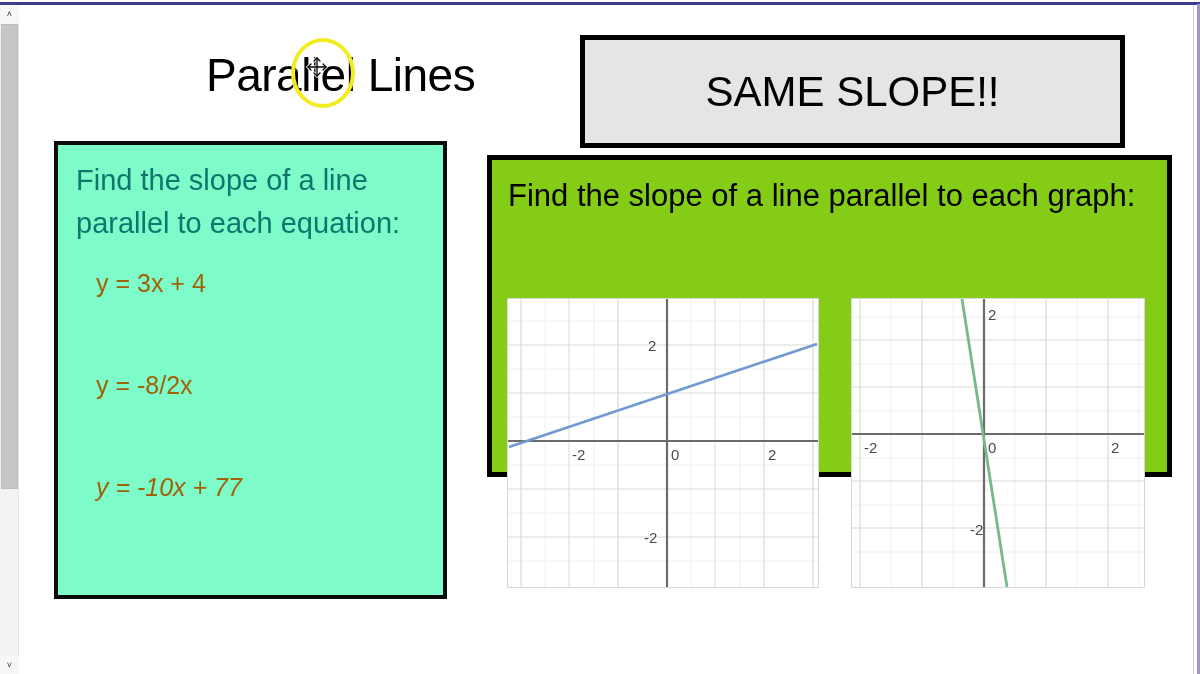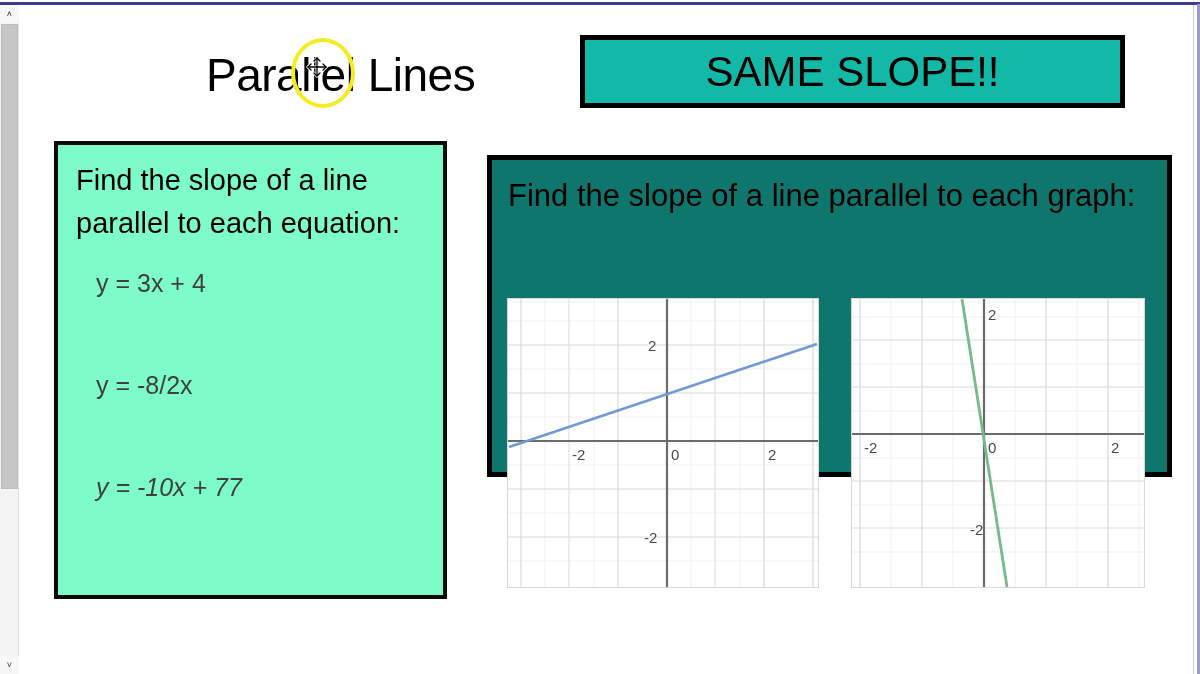--- a/index.html
+++ b/index.html
@@ -74,51 +74,51 @@
 
   
   .move-cursor {
     position: absolute; left: 306px; top: 56px;
     width: 22px; height: 22px;
   }
 
   
   .yellow-box {
     position: absolute; left: 580px; top: 35px;
-    width: 545px; height: 73px;
-    background: #14b8a6;
+    width: 545px; height: 113px;
+    background: #e5e5e5;
     border: 5px solid #000;
     display: flex; align-items: center; justify-content: center;
   }
   .yellow-box .txt {
     font-size: 42px; color: #000; white-space: nowrap;
   }
 
   
   .green-box {
     position: absolute; left: 54px; top: 141px;
     width: 393px; height: 458px;
     background: #7dfbc9;
     border: 4px solid #0a0a0a;
     padding: 14px 18px 0 18px;
   }
   .green-prompt {
-    font-size: 29px; line-height: 1.48; color: #000000;
+    font-size: 29px; line-height: 1.48; color: #0f766e;
   }
   .eq-list { margin-top: 24px; padding-left: 20px; }
   .eq-item {
-    font-size: 25px; color: #404040; margin-bottom: 73px;
+    font-size: 25px; color: #a16207; margin-bottom: 73px;
   }
   .eq-item:last-child { margin-bottom: 0; font-style: italic; }
 
   
   .gray-box {
     position: absolute; left: 487px; top: 155px;
     width: 685px; height: 322px;
-    background: #0f766e;
+    background: #84cc16;
     border: 5px solid #000;
     padding: 14px 0 0 16px;
   }
   .gray-prompt {
     font-size: 31px; line-height: 1.42; color: #000;
   }
 
   .graphs {
     position: absolute; left: 16px; top: 139px;
     display: flex; gap: 34px;

